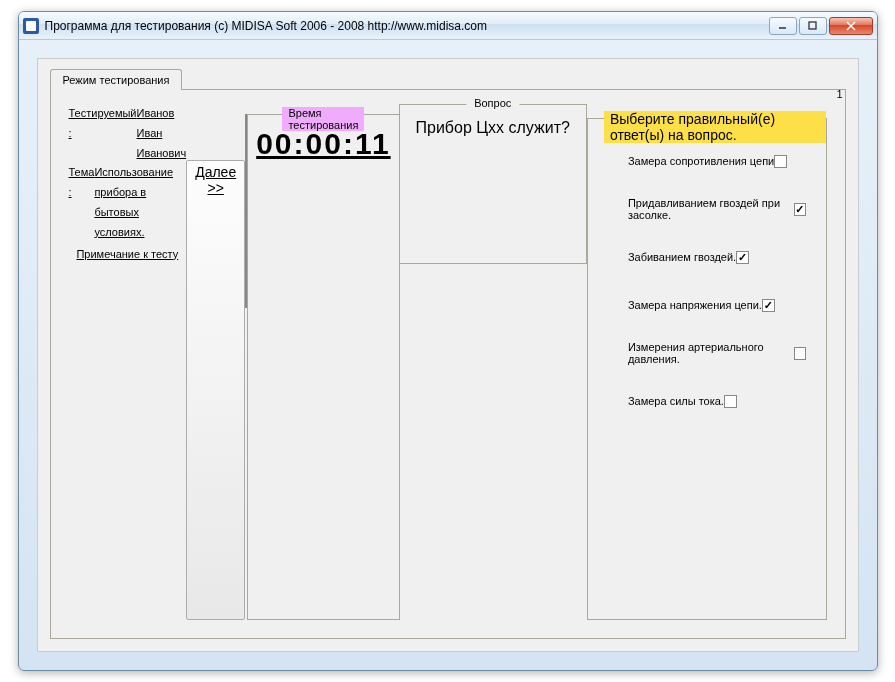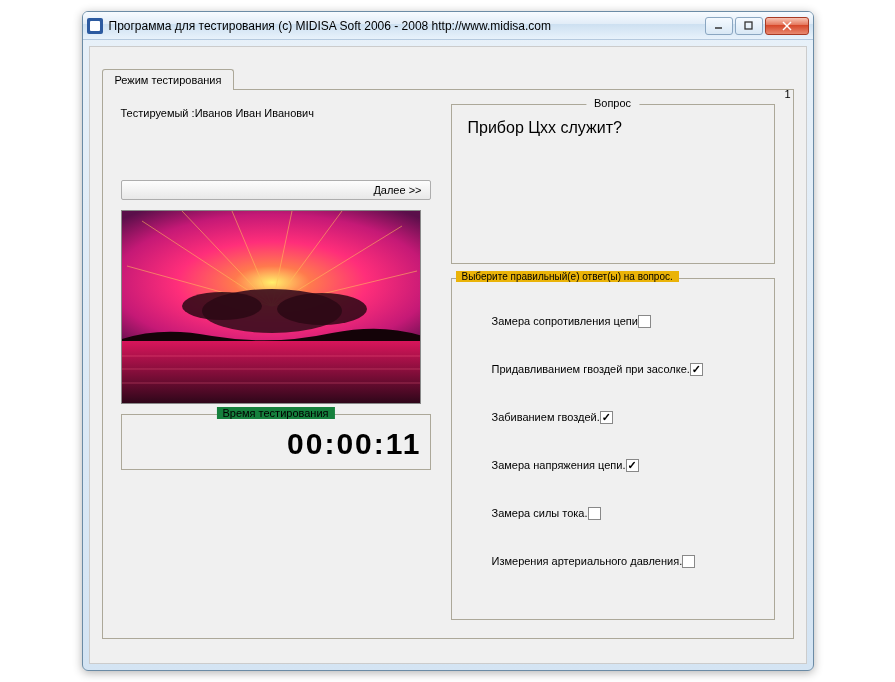--- a/index.html
+++ b/index.html
@@ -7,21 +7,21 @@
       font-family: 'Segoe UI', Tahoma, sans-serif;
       font-size: 11px;
       background: #fff;
       display: flex;
       align-items: center;
       justify-content: center;
       height: 682px;
       width: 895px;
     }
     .window {
-      width: 732px;
+      width: 860px;
       height: 660px;
       border: 1px solid #6b8ba5;
       border-radius: 6px;
       background: linear-gradient(to bottom, #e8f1f9 0%, #d4e4f3 100%);
       box-shadow: 0 2px 10px rgba(0,0,0,0.3);
       display: flex;
       flex-direction: column;
       overflow: hidden;
     }
     .titlebar {
@@ -69,24 +69,24 @@
       cursor: pointer;
     }
     .win-btn.close {
       background: linear-gradient(to bottom, #f8c4b4, #e4745a 45%, #d6472a 46%, #e88970);
       border-color: #a83a24;
       color: #fff;
       width: 44px;
     }
     .client-area {
       flex: 1;
-      margin: 6px;
+      margin: 18px;
       background: #f0f0f0;
       border: 1px solid #ccc;
-      padding: 22px 12px;
+      padding: 10px 12px;
       position: relative;
     }
     .tab-header {
       display: flex;
       margin-bottom: -1px;
       position: relative;
       z-index: 2;
     }
     .tab {
       padding: 4px 12px;
@@ -104,43 +104,44 @@
       position: relative;
     }
     .content {
       display: flex;
       gap: 20px;
       height: 100%;
     }
     .left-col {
       width: 310px;
       display: flex;
-      flex-direction: column;
+      flex-direction: row;
+      text-decoration: underline;
     }
     .right-col {
       flex: 1;
       display: flex;
-      flex-direction: column;
+      flex-direction: row;
     }
     .info-block {
       font-size: 11px;
       line-height: 1.8;
       color: #000;
     }
     .info-row { display: flex; }
     .note {
       text-align: center;
       margin-top: 2px;
     }
     .btn {
       border: 1px solid #adadad;
       background: linear-gradient(to bottom, #fdfdfd, #e8e8e8);
       padding: 3px 8px;
-      font-size: 11px;
-      text-align: right;
+      font-size: 14px;
+      text-align: center;
       cursor: pointer;
       border-radius: 2px;
     }
     .btn-next {
       margin-top: 56px;
       width: 100%;
     }
     .picture {
       margin-top: 10px;
       width: 300px;
@@ -158,21 +159,21 @@
       border: 1px solid #aca899;
       padding: 8px;
       position: relative;
       background: #f0f0f0;
     }
     .timer-box-label {
       position: absolute;
       top: -8px;
       left: 50%;
       transform: translateX(-50%);
-      background: #15803d;
+      background: #f0abfc;
       padding: 0 6px;
       font-size: 11px;
     }
     .timer-value {
       text-align: right;
       font-size: 30px;
       font-weight: bold;
       font-family: Arial, sans-serif;
       letter-spacing: 2px;
       padding-top: 4px;
@@ -202,24 +203,24 @@
       margin-top: 14px;
       border: 1px solid #aca899;
       background: #f0f0f0;
       flex: 1;
       position: relative;
       padding: 18px 20px 8px 40px;
     }
     .answers-box-label {
       position: absolute;
       top: -8px;
-      left: 4px;
-      background: #eab308;
+      left: 16px;
+      background: #fde047;
       padding: 0 6px;
-      font-size: 10px;
+      font-size: 14px;
     }
     .answer-row {
       display: flex;
       align-items: center;
       height: 48px;
     }
     .answer-text {
       font-size: 11px;
     }
     .checkbox {
@@ -277,20 +278,25 @@
     </div>
     <div class="tab-body">
       <div class="question-number">1</div>
       <div class="content">
         <div class="left-col">
           <div class="info-block">
             <div class="info-row">
               <span>Тестируемый :   </span>
               <span>Иванов Иван Иванович</span>
             </div>
+            <div class="info-row">
+              <span>Тема :   </span>
+              <span>Использование прибора в бытовых условиях.</span>
+            </div>
+            <div class="note">Примечание к тесту</div>
           </div>
 
           <div class="btn btn-next">Далее &gt;&gt;</div>
 
           <div class="picture">
             <svg width="300" height="194" viewBox="0 0 300 194" preserveAspectRatio="none">
               <defs>
                 <radialGradient id="sky" cx="50%" cy="55%" r="70%">
                   <stop offset="0%" stop-color="#fff06a"></stop>
                   <stop offset="18%" stop-color="#ff7a4d"></stop>
@@ -353,25 +359,25 @@
                 </div>
                 <div class="answer-row">
                   <div class="answer-text">Забиванием гвоздей.</div>
                   <div class="checkbox">✓</div>
                 </div>
                 <div class="answer-row">
                   <div class="answer-text">Замера напряжения цепи.</div>
                   <div class="checkbox">✓</div>
                 </div>
                 <div class="answer-row">
+                  <div class="answer-text">Измерения артериального давления.</div>
+                  <div class="checkbox"></div>
+                </div>
+                <div class="answer-row">
                   <div class="answer-text">Замера силы тока.</div>
-                  <div class="checkbox"></div>
-                </div>
-                <div class="answer-row">
-                  <div class="answer-text">Измерения артериального давления.</div>
                   <div class="checkbox"></div>
                 </div>
               </div>
           </div>
         </div>
       </div>
     </div>
   </div>
 </div>
 

